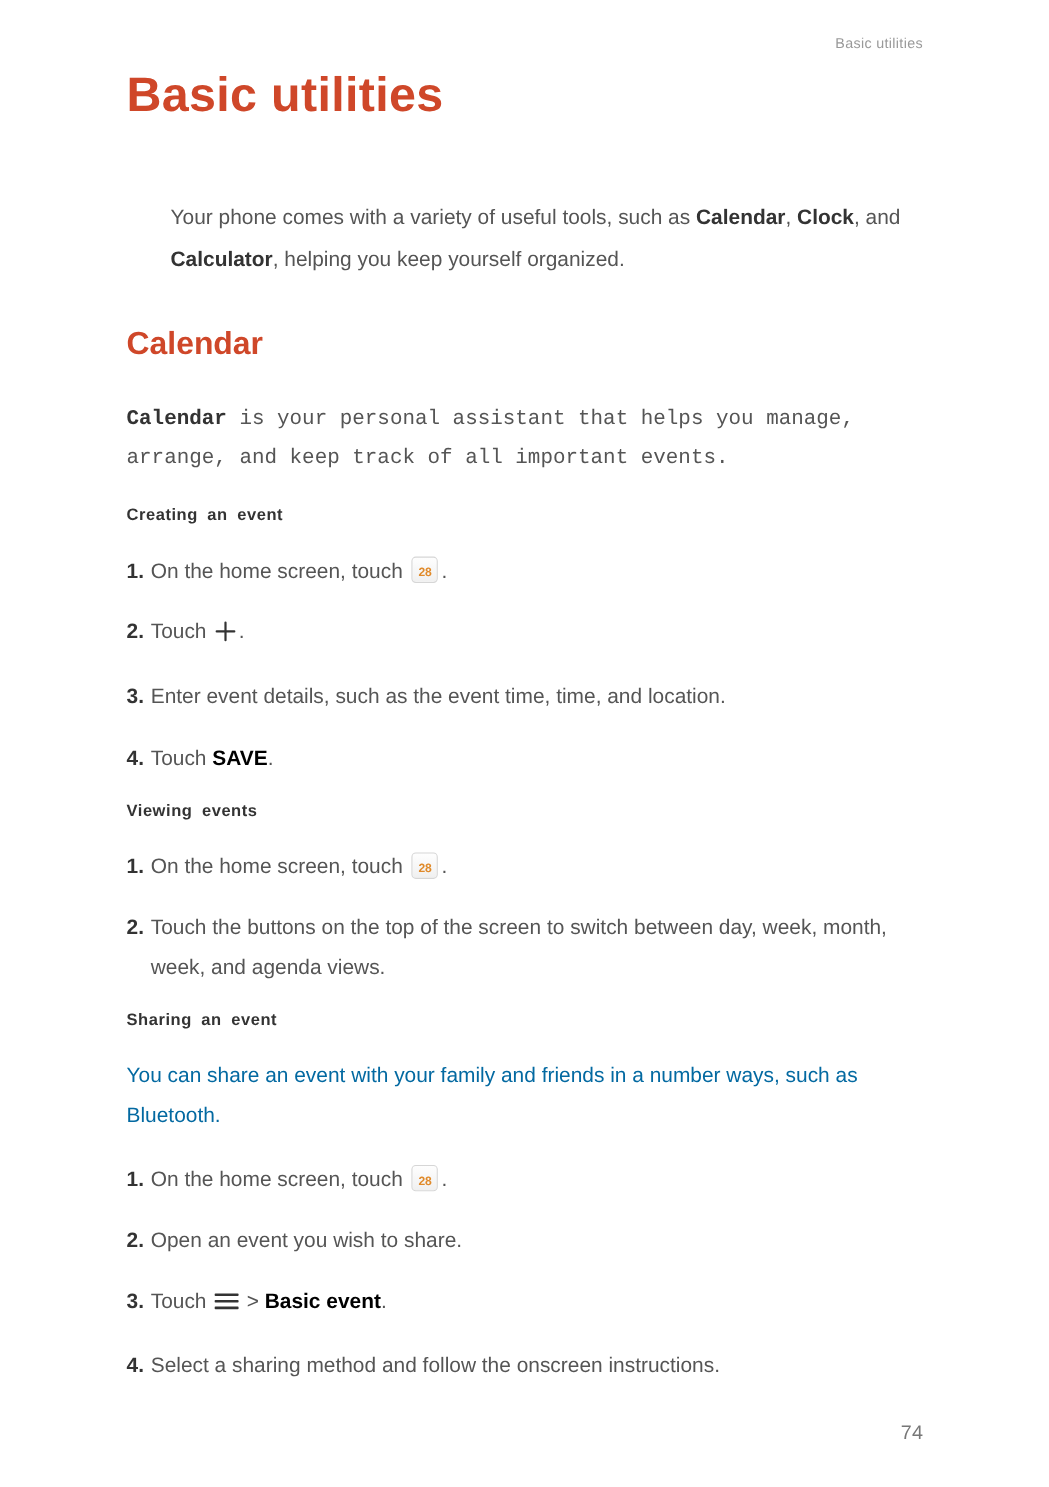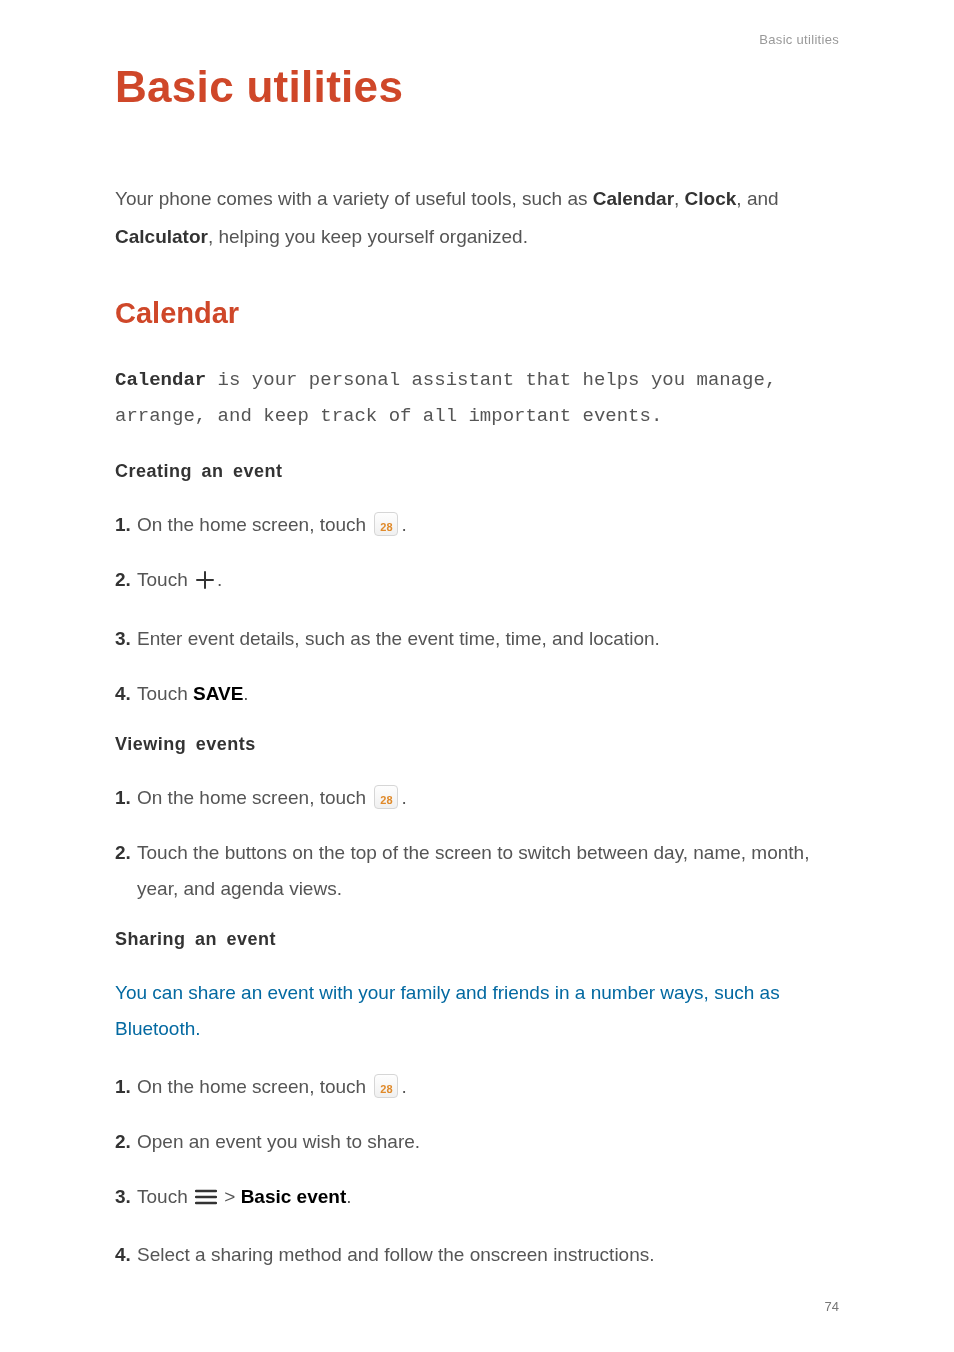--- a/index.html
+++ b/index.html
@@ -26,39 +26,40 @@
     font-size: 44px;
     font-weight: 700;
     margin-top: 22px;
     margin-bottom: 60px;
     letter-spacing: 0.3px;
   }
   .intro {
     color: #555555;
     line-height: 2.0;
     margin-bottom: 36px;
+    margin-left: 40px;
   }
   .intro b { color: #333333; font-weight: 700; }
   h2.section {
     color: #cf4729;
     font-size: 29px;
     font-weight: 700;
     margin-top: 10px;
     margin-bottom: 26px;
   }
   .section-intro {
     color: #555555;
     line-height: 1.9;
     margin-bottom: 24px;
     font-family: Liberation Mono, monospace;
   }
   .section-intro b { color: #333333; font-weight: 700; }
   h3.subsection {
     color: #333333;
-    font-size: 18px;
+    font-size: 15px;
     font-weight: 700;
     letter-spacing: 0.5px;
     word-spacing: 4px;
     margin-top: 12px;
     margin-bottom: 22px;
   }
   ol.steps {
     list-style: none;
     counter-reset: step;
     margin-bottom: 20px;
@@ -114,21 +115,21 @@
   .menu-icon {
     display: inline-block;
     vertical-align: -3px;
     margin: 0 2px;
   }
   .page-num {
     position: absolute;
     bottom: 36px;
     right: 115px;
     color: #777777;
-    font-size: 13px;
+    font-size: 18px;
   }
 </style>
 </head>
 <body>
 
 <div class="header-meta">Basic utilities</div>
 
 <h1 class="title">Basic utilities</h1>
 
 <p class="intro">
@@ -160,21 +161,21 @@
   </li>
 </ol>
 
 <h3 class="subsection">Viewing events</h3>
 
 <ol class="steps">
   <li>
     <span>On the home screen, touch </span><span class="cal-icon"></span><span>.</span>
   </li>
   <li>
-    <span>Touch the buttons on the top of the screen to switch between day, name, month, year, and agenda views.</span><br>
+    <span>Touch the buttons on the top of the screen to switch between day, week, month, week, and agenda views.</span><br>
   </li>
 </ol>
 
 <h3 class="subsection">Sharing an event</h3>
 
 <p class="body-text">You can share an event with your family and friends in a number ways, such as Bluetooth.</p>
 
 <ol class="steps">
   <li>
     <span>On the home screen, touch </span><span class="cal-icon"></span><span>.</span>

